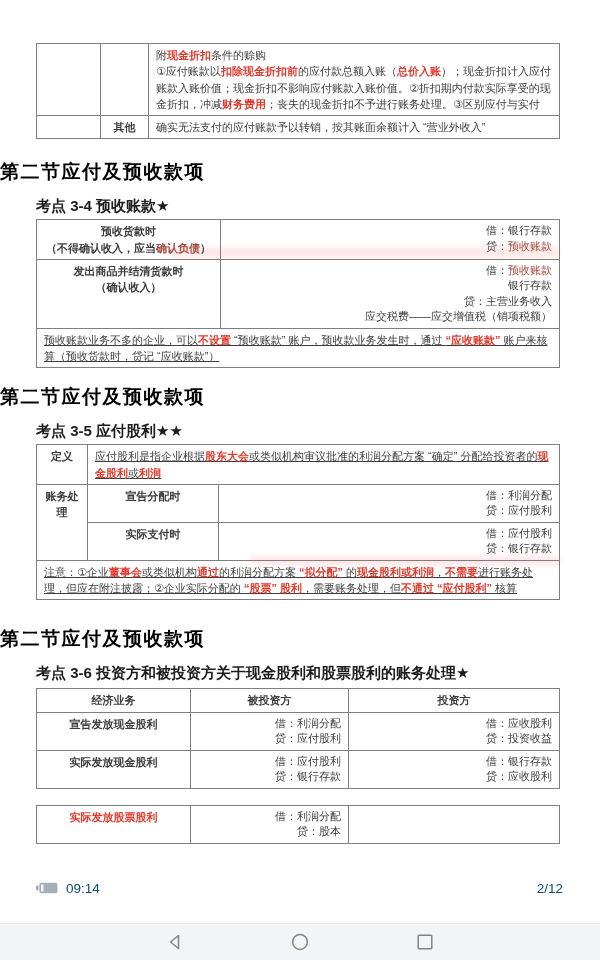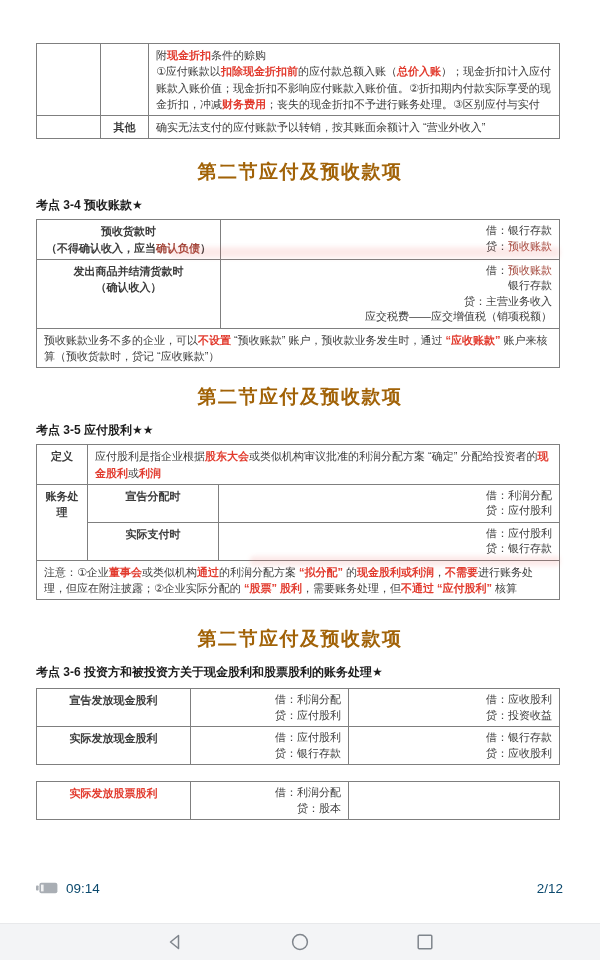--- a/index.html
+++ b/index.html
@@ -8,30 +8,30 @@
   .doc{position:relative;width:600px;}
 
   
   table.t{border-collapse:collapse;table-layout:fixed;width:523px;margin-left:36px;}
   table.t td,table.t th{border:1px solid #7f7f7f;font-size:11px;color:#3d3d3d;
     padding:3px 7px;vertical-align:top;line-height:1.48;word-break:break-all;}
   td.cmid{text-align:center;vertical-align:middle;font-weight:700;color:#1e1e1e;font-size:11.5px;line-height:1.6;}
   th.hcell{text-align:center;vertical-align:middle;font-weight:700;color:#1e1e1e;font-size:11.5px;padding:2px 4px;}
   td.entry{color:#4a4646;}
   td.entry .eline{line-height:15.5px;white-space:nowrap;text-align:right;}
-  td.note{line-height:1.58;padding:4px 8px;color:#3d3d3d;}
+  td.note{line-height:1.58;padding:4px 8px;color:#3d3d3d;text-decoration:underline;}
   td.blank{background:#fff;}
   .toprow{line-height:1.62;}
 
   .r{color:#e23b2e;font-weight:700;}
   .m{color:#a4493d;}
 
-  .sec-title{font-size:19px;font-weight:700;color:#a16207;text-align:center;
+  .sec-title{font-size:19px;font-weight:700;color:#000000;
     letter-spacing:1.5px;margin:0;line-height:26px;}
-  .kp{font-size:12px;font-weight:700;color:#1c1c1c;margin:12px 36px 0;line-height:17px;}
+  .kp{font-size:15px;font-weight:700;color:#1c1c1c;margin:12px 36px 0;line-height:17px;}
 
   .wm{position:absolute;background:rgba(233,84,70,0.12);filter:blur(2px);border-radius:4px;pointer-events:none;}
 
   
   .status-row{position:absolute;top:878px;left:36px;right:37px;height:20px;
     display:flex;align-items:center;color:#0c4a6e;font-size:13.5px;}
   .status-row .time{margin-left:8px;}
   .status-row .spacer{flex:1;}
 
   
@@ -147,20 +147,25 @@
     <h1 class="sec-title" style="margin-top:26px;">第二节应付及预收款项</h1>
     <div class="kp">考点 3-6 投资方和被投资方关于现金股利和股票股利的账务处理★</div>
 
     <table class="t" style="margin-top:7px;">
       <colgroup>
           <col style="width:154px">
           <col style="width:158px">
           <col style="width:211px">
         </colgroup>
       <tbody>
+          <tr>
+        <th class="hcell">经济业务</th>
+        <th class="hcell">被投资方</th>
+        <th class="hcell">投资方</th>
+      </tr>
       <tr>
         <td class="cmid"><span>宣告发放现金股利</span></td>
         <td class="entry">
               <div class="eline"><span>借：利润分配</span></div>
               <div class="eline" style="padding-left: 13px;"><span>贷：应付股利</span></div>
             </td>
         <td class="entry">
               <div class="eline"><span>借：应收股利</span></div>
               <div class="eline" style="padding-left: 13px;"><span>贷：投资收益</span></div>
             </td>

